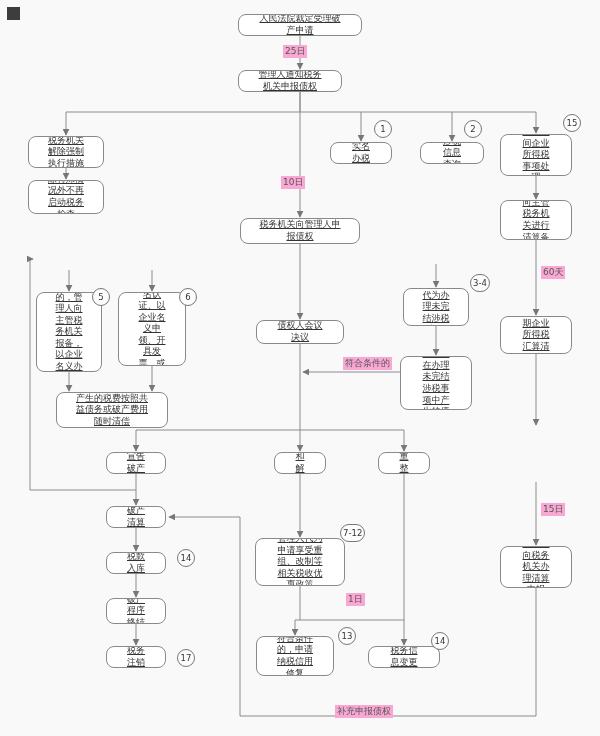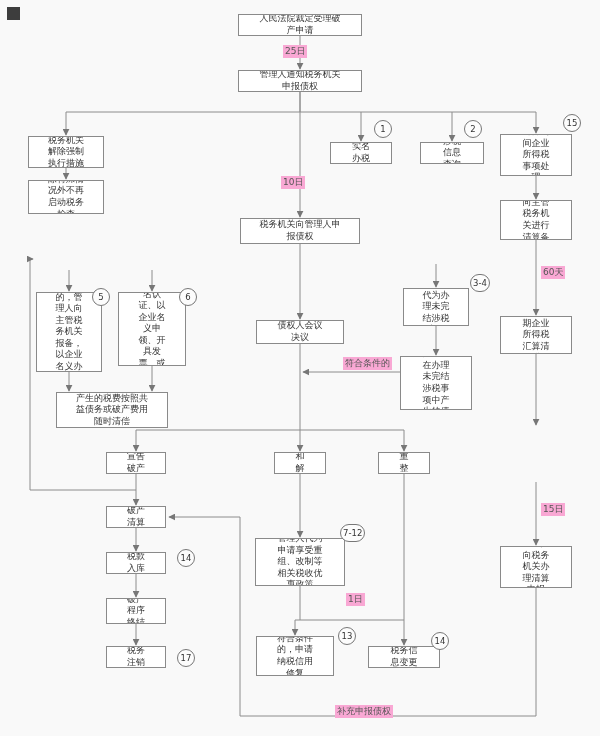--- a/index.html
+++ b/index.html
@@ -3,24 +3,25 @@
 <meta charset="utf-8">
 <style>
   html,body { margin:0; padding:0; background:#e9e9e9; }
   .canvas {
     position:relative; width:600px; height:736px; margin:0 auto;
     background:#f9f9f9; overflow:hidden;
     font-family:"DejaVu Sans", sans-serif;
   }
   svg.wires { position:absolute; left:0; top:0; width:600px; height:736px; }
   .node {
-    position:absolute; background:#ffffff; border:1px solid #8a8a8a; border-radius:0;
+    position:absolute; background:#ffffff; border:1px solid #8a8a8a; border-radius:8px;
     display:flex; align-items:center; justify-content:center; text-align:center;
     font-size:9px; line-height:1.28; color:#333; padding:1px 18px; box-sizing:border-box;
     overflow:hidden;
+    text-decoration:underline;
   }
   .badge {
     position:absolute; min-width:18px; height:18px; border:1px solid #777; border-radius:10px;
     background:#fcfcfc; display:flex; align-items:center; justify-content:center;
     font-size:8.5px; color:#333; box-sizing:border-box; padding:0 2px;
   }
   .elabel {
     position:absolute; font-size:9px; color:#555; background:#f9a8d4;
     padding:0 2px; white-space:nowrap;
   }
@@ -71,21 +72,21 @@
       <path d="M404,474 V620 M300,586 V620 M295,620 H404"></path>
       <path d="M295,620 V635" marker-end="url(#arr)"></path>
       <path d="M404,620 V645" marker-end="url(#arr)"></path>
       <path d="M536,588 V716 H240 V517 H169" marker-end="url(#arr)"></path>
     </g>
   </svg>
 
   <div class="corner-mark"></div>
 
   <div class="node" style="left:238px;top:14px;width:124px;height:22px">人民法院裁定受理破产申请</div>
-  <div class="node" style="left:238px;top:70px;width:124px;height:22px">管理人通知税务机关申报债权</div>
+  <div class="node" style="left:238px;top:70px;width:104px;height:22px">管理人通知税务机关申报债权</div>
   <div class="node" style="left:28px;top:136px;width:76px;height:32px">税务机关解除强制执行措施</div>
   <div class="node" style="left:28px;top:180px;width:76px;height:34px">除特殊情况外不再启动税务检查</div>
   <div class="node" style="left:330px;top:142px;width:62px;height:22px">实名办税</div>
   <div class="node" style="left:420px;top:142px;width:64px;height:22px">涉税信息查询</div>
   <div class="node" style="left:240px;top:218px;width:120px;height:26px">税务机关向管理人申报债权</div>
   <div class="node" style="left:500px;top:134px;width:72px;height:42px">清算期间企业所得税事项处理</div>
   <div class="node" style="left:403px;top:288px;width:66px;height:38px">管理人代为办理未完结涉税事项</div>
   <div class="node" style="left:400px;top:356px;width:72px;height:54px">税务机关整理在办理未完结涉税事项中产生的债权</div>
   <div class="node" style="left:500px;top:200px;width:72px;height:40px">管理人向主管税务机关进行清算备案</div>
   <div class="node" style="left:500px;top:316px;width:72px;height:38px">办理当期企业所得税汇算清缴</div>

